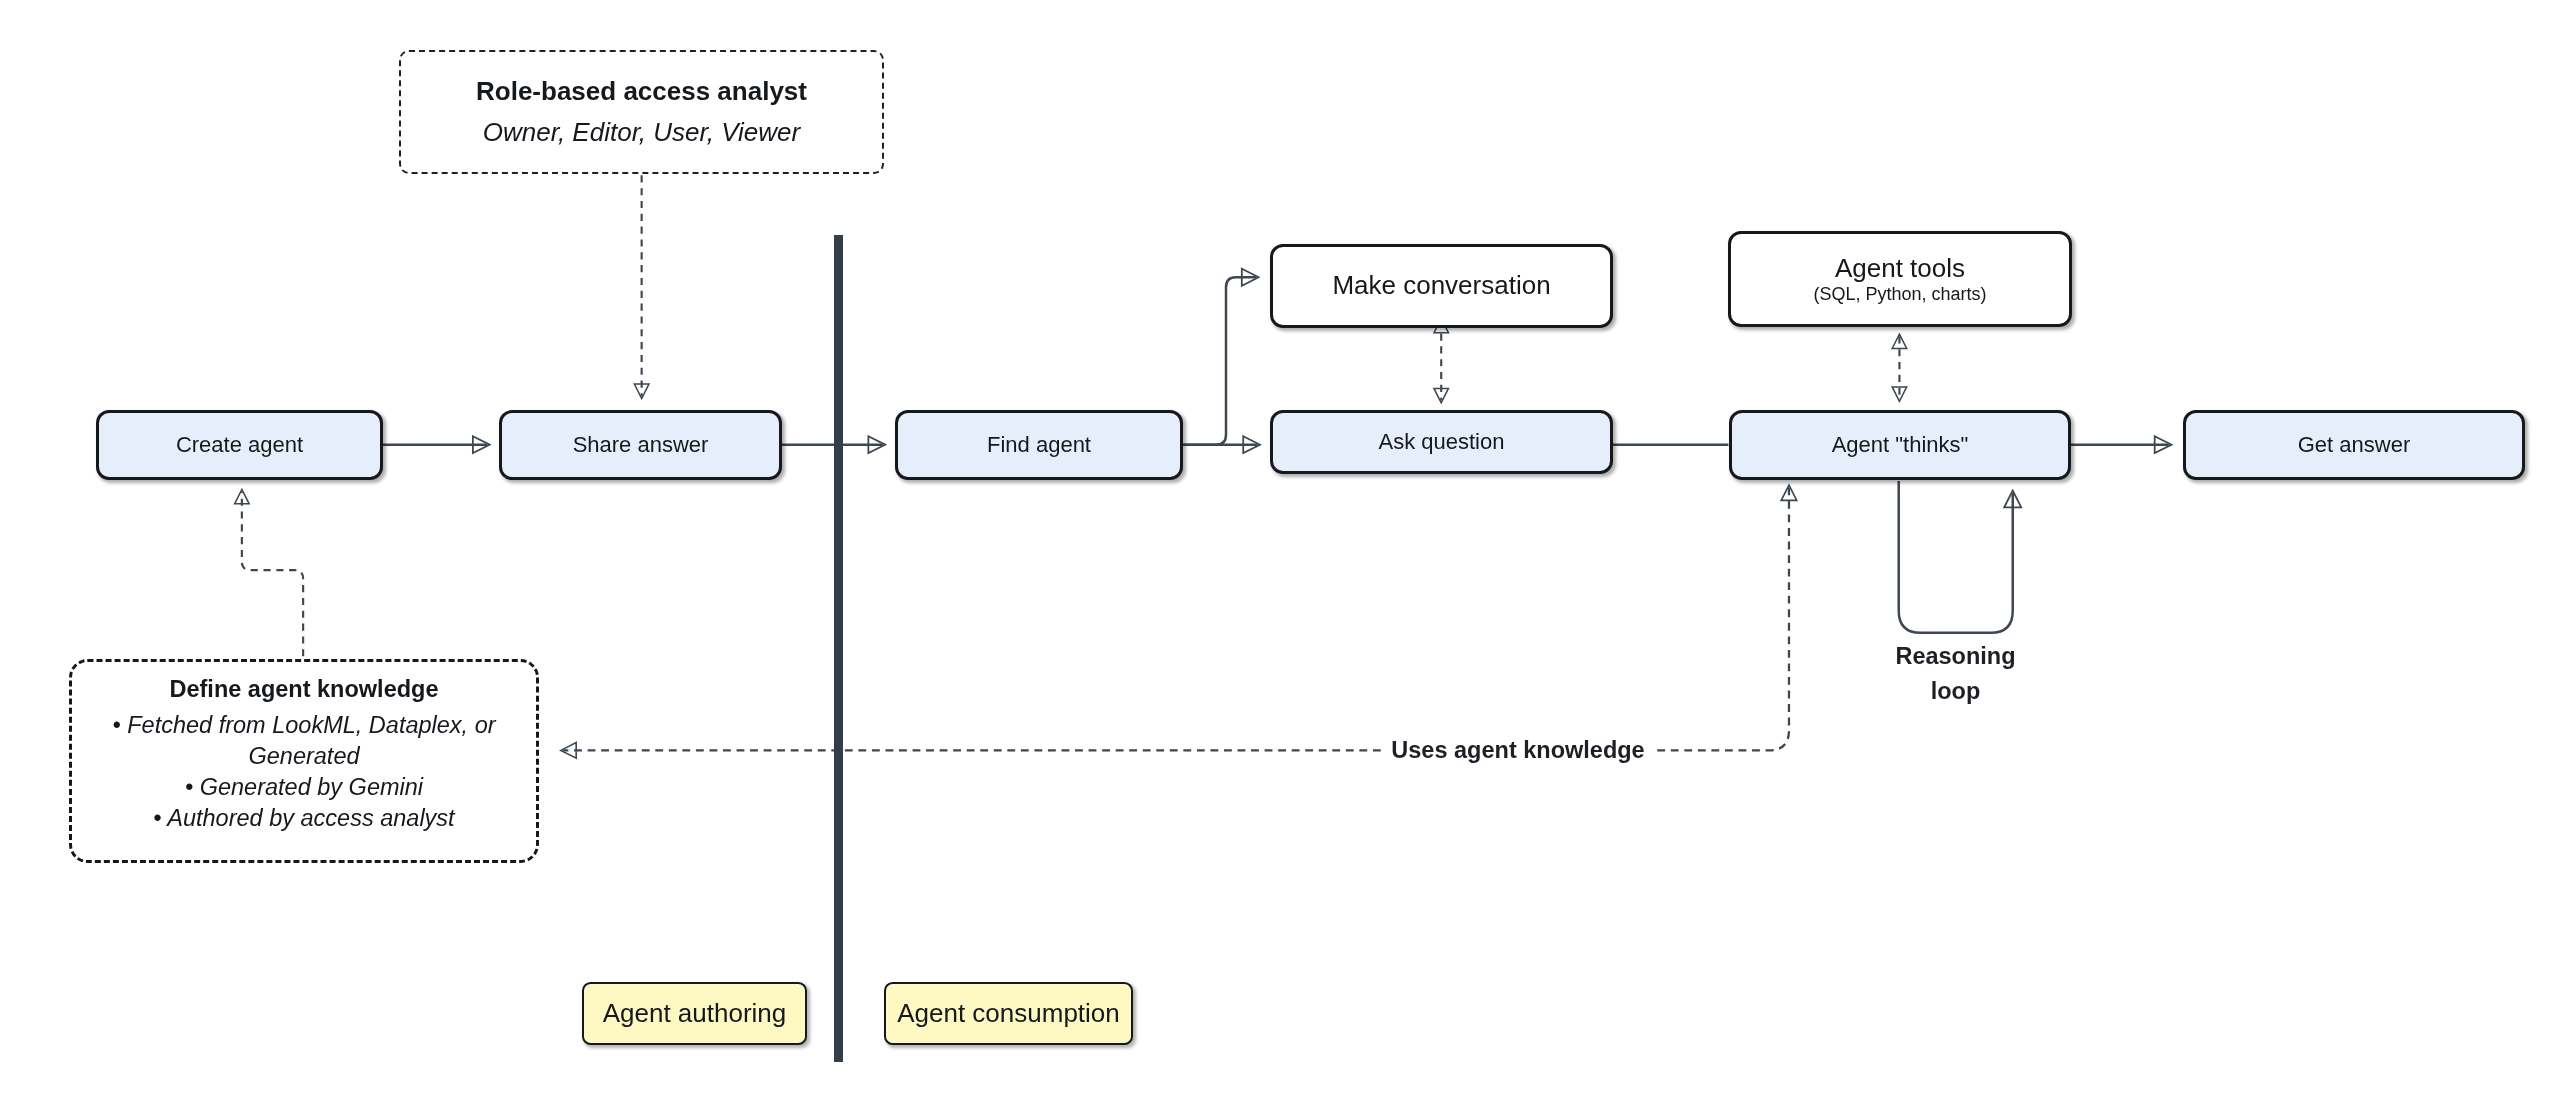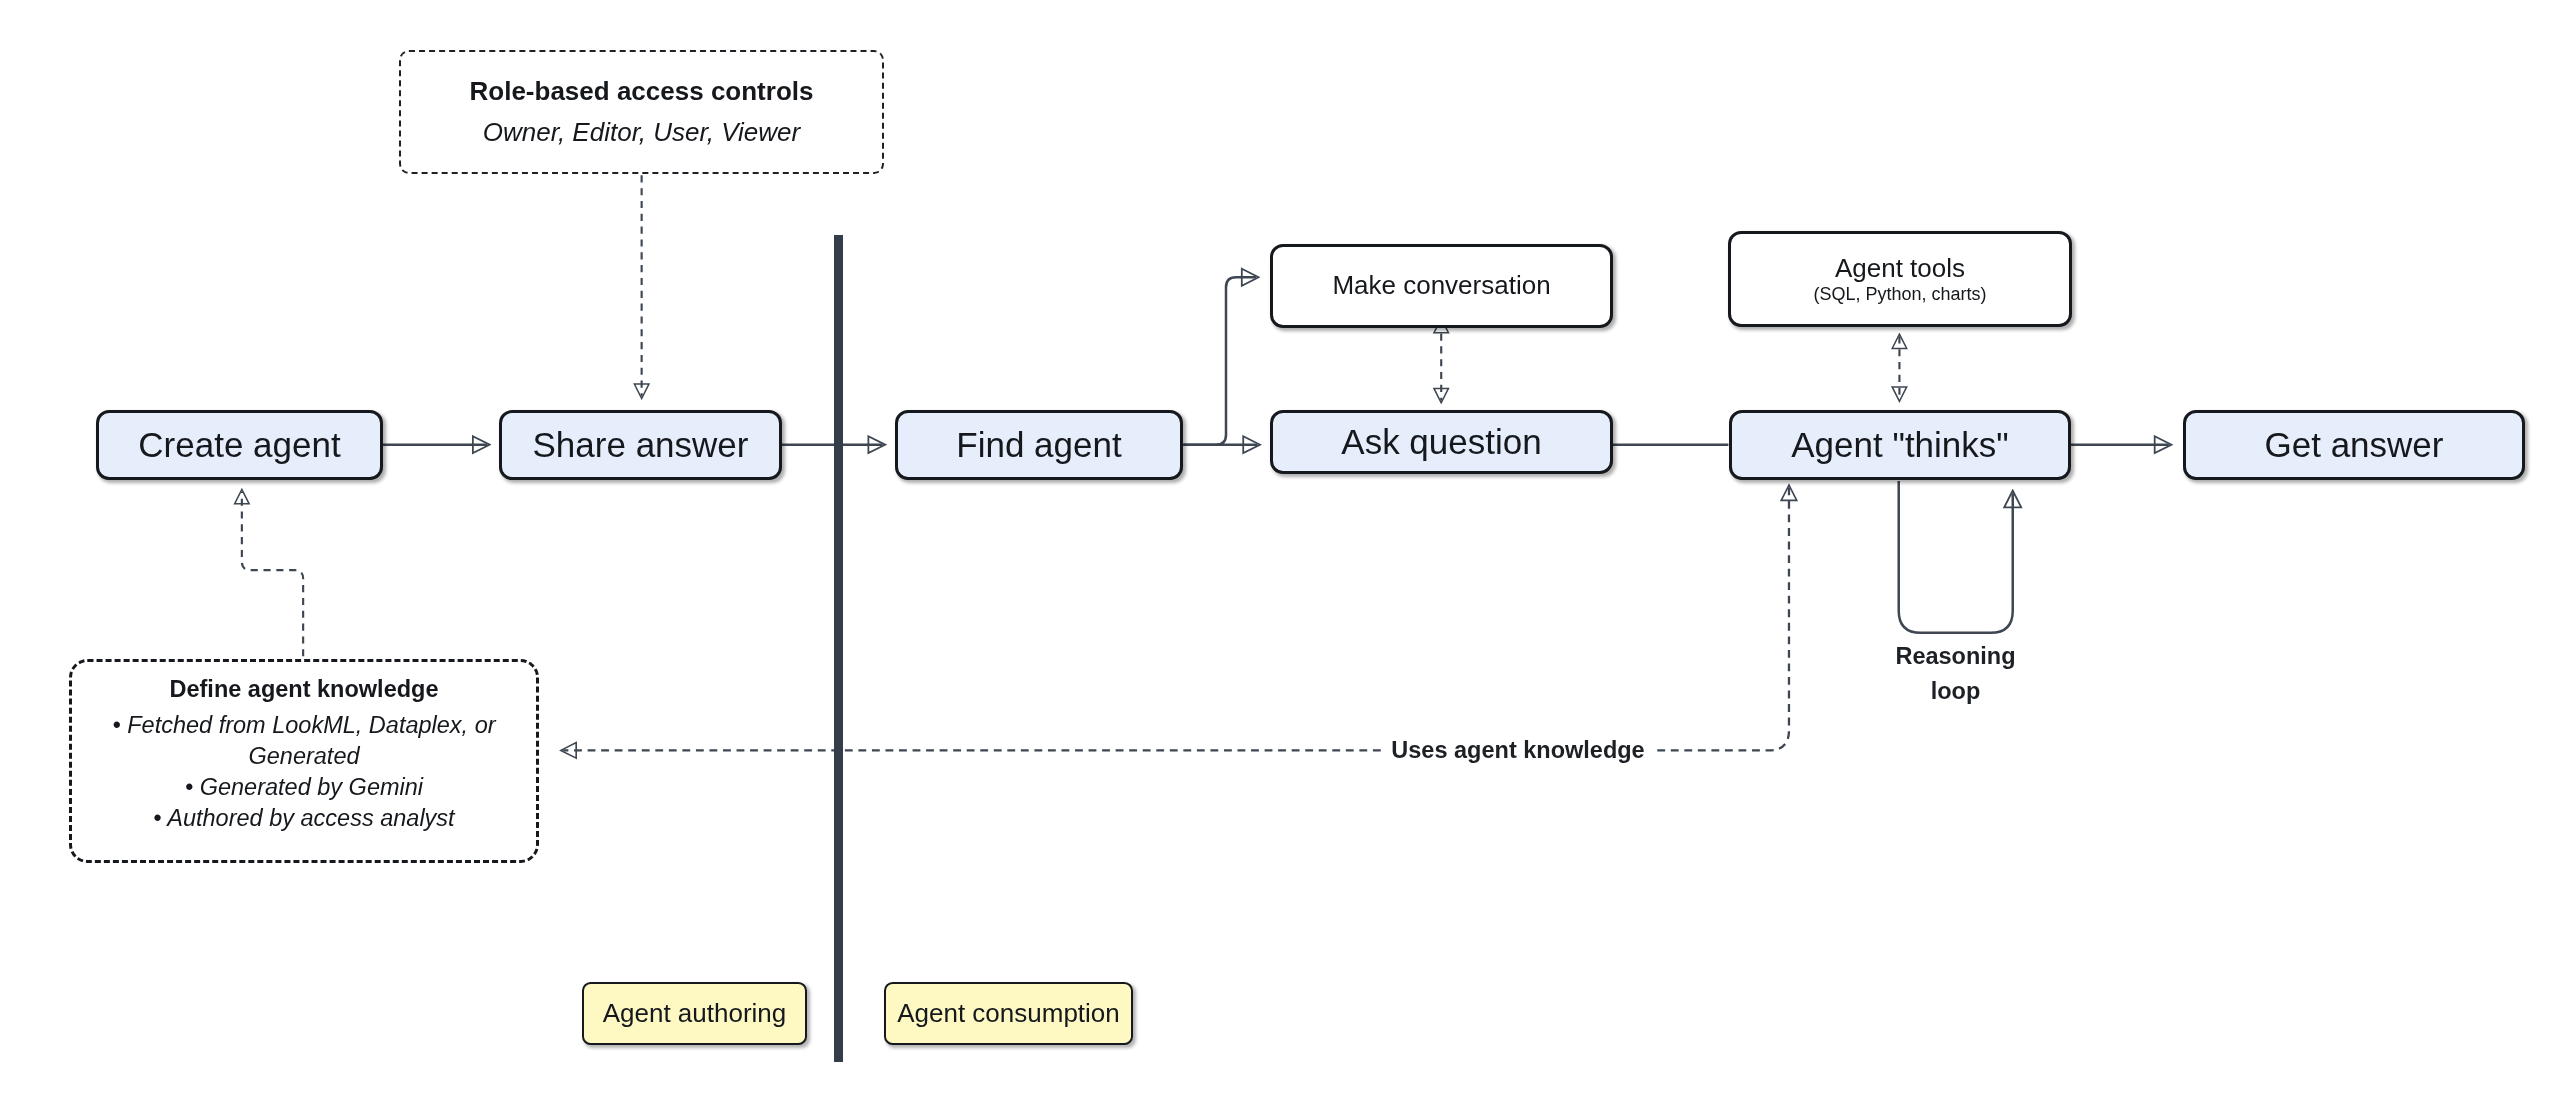--- a/index.html
+++ b/index.html
@@ -19,21 +19,21 @@
   .edge-dashed-long { stroke-width: 3.2px; stroke-dasharray: 11 8; }
 
   .node {
     position: absolute;
     display: flex; flex-direction: column;
     align-items: center; justify-content: center;
     border: 3.6px solid #15181c;
     border-radius: 13px;
     background: #e7eefb;
     box-shadow: 2.1px 2.9px 3.6px rgba(0,0,0,0.32);
-    font-size: 35px;
+    font-size: 22px;
     line-height: 1.2;
     text-align: center;
     white-space: nowrap;
   }
   .node.white { background: #ffffff; font-size: 26px; white-space: normal; }
   .node .sub { font-size: 18px; }
 
   .note {
     position: absolute;
     background: #ffffff;
@@ -146,21 +146,21 @@
 
   <div class="node" style="left:1729px; top:410px; width:342px; height:70px;">
     <span>Agent "thinks"</span>
   </div>
 
   <div class="node" style="left:2183px; top:410px; width:342px; height:70px;">
     <span>Get answer</span>
   </div>
 
   <div class="note note-rbac" style="left:399px; top:50px; width:485px; height:124px;">
-    <div class="note-title">Role-based access controls</div>
+    <div class="note-title">Role-based access analyst</div>
     <div class="note-sub">Owner, Editor, User, Viewer</div>
   </div>
 
   <div class="note note-knowledge" style="left:69px; top:659px; width:470px; height:204px;">
     <div class="note-title">Define agent knowledge</div>
     <ul>
       <li>Fetched from LookML, Dataplex, or Generated</li>
       <li>Generated by Gemini</li>
       <li>Authored by access analyst</li>
     </ul>

